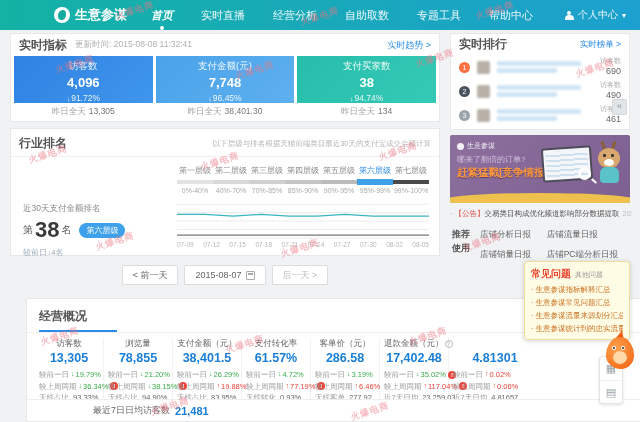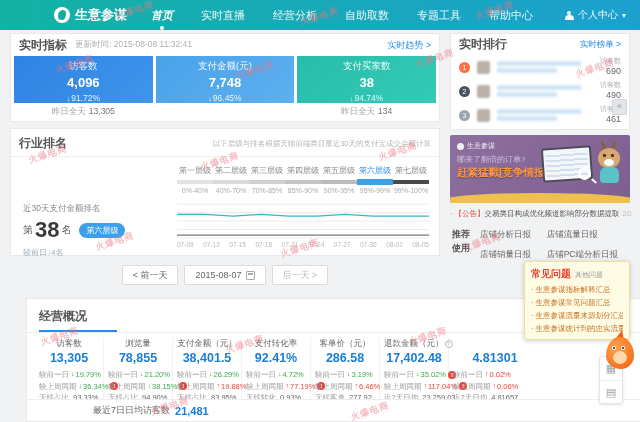--- a/index.html
+++ b/index.html
@@ -243,20 +243,21 @@
           <div class="mcard-pct"><span class="arr">↓</span><span>91.72%</span></div>
         </div>
         <div class="mcard-bottom"><span>昨日全天</span><b>13,305</b></div>
       </div>
       <div class="mcard c2">
         <div class="mcard-top">
           <div class="mcard-label">支付金额(元)</div>
           <div class="mcard-value">7,748</div>
           <div class="mcard-pct"><span class="arr">↓</span><span>96.45%</span></div>
         </div>
+        <div class="mcard-bottom"><span>昨日全天</span><b>38,401.30</b></div>
       </div>
       <div class="mcard c3">
         <div class="mcard-top">
           <div class="mcard-label">支付买家数</div>
           <div class="mcard-value">38</div>
           <div class="mcard-pct"><span class="arr">↓</span><span>94.74%</span></div>
         </div>
         <div class="mcard-bottom"><span>昨日全天</span><b>134</b></div>
       </div>
     </div>
@@ -474,21 +475,21 @@
             <span class="arr up">↑</span>
             <span class="mv up">19.88%</span>
           </div>
         <div class="mrow">
             <span class="ml">无线占比</span>
             <span class="mv plain">83.95%</span>
           </div>
       </div>
       <div class="mcol">
         <div class="mc-name">支付转化率</div>
-        <div class="mc-value">92.41%</div>
+        <div class="mc-value">61.57%</div>
         <div class="mrow">
             <span class="ml">较前一日</span>
             <span class="arr down">↓</span>
             <span class="mv down">4.72%</span>
           </div>
         <div class="mrow">
             <span class="ml">较上周同期</span>
             <span class="arr up">↑</span>
             <span class="mv up">77.19%</span>
             <span class="warn">!</span>

